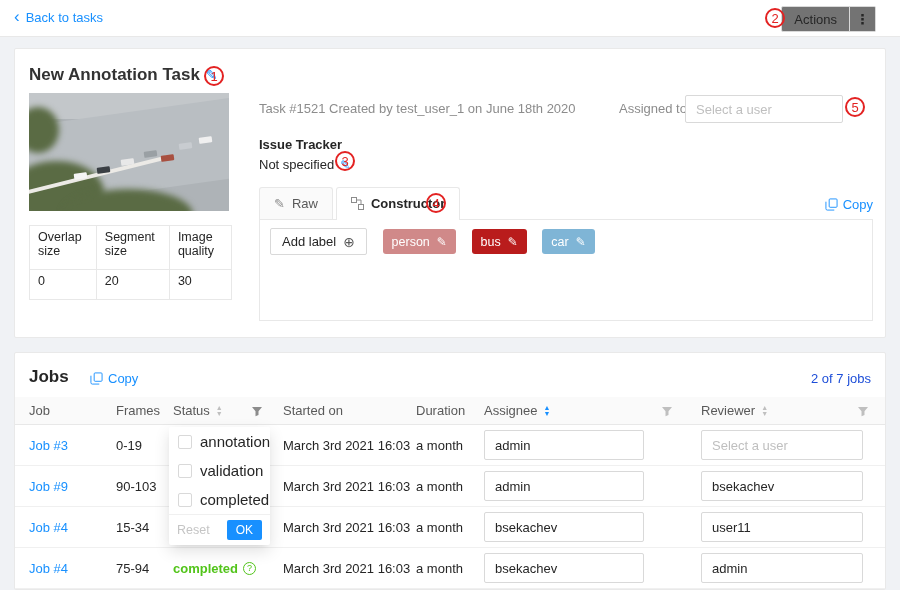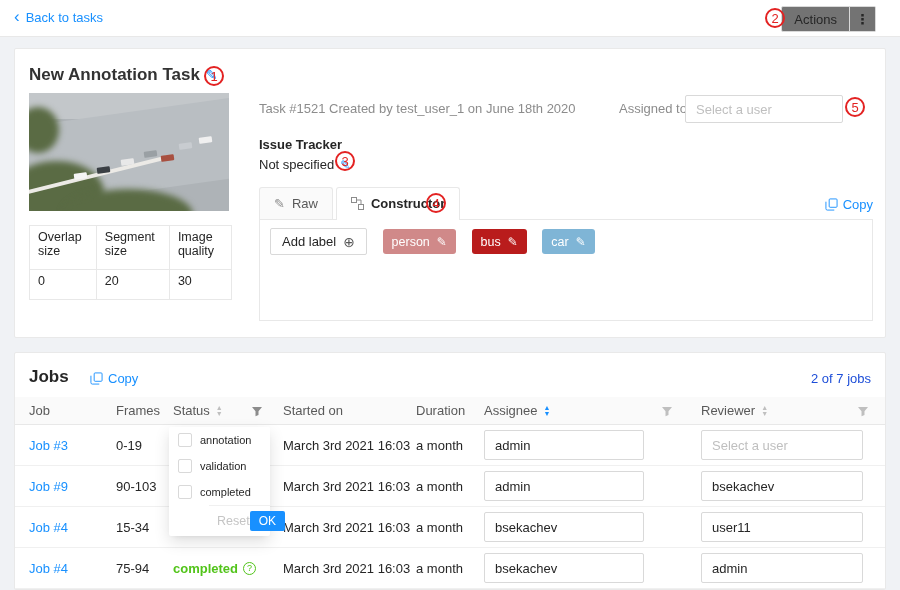--- a/index.html
+++ b/index.html
@@ -65,23 +65,23 @@
   .sorter.active { color:#1890ff; }
   .funnel { position:absolute; top:8px; cursor:pointer; }
   .job-row { position:absolute; left:0; width:870px; height:41px; border-bottom:1px solid #f0f0f0; }
   .jr { position:absolute; top:0; height:41px; line-height:41px; white-space:nowrap; }
   .jr-job { color:#1890ff; text-decoration:none; cursor:pointer; }
   .jr-status.completed { color:#52c41a; font-weight:600; display:flex; align-items:center; gap:5px; }
   .q-icon { width:13px; height:13px; border:1px solid #52c41a; border-radius:50%; color:#52c41a; font-size:9px; line-height:11px; text-align:center; font-weight:400; display:inline-block; }
   .cell-input { position:absolute; top:5px; height:30px; }
   
   .filter-dropdown { position:absolute; left:154px; top:74px; width:101px; background:#fff; border-radius:2px; box-shadow:0 3px 6px -4px rgba(0,0,0,.12), 0 6px 16px 0 rgba(0,0,0,.12); z-index:6; }
-  .fd-item { display:flex; align-items:center; gap:8px; padding:6px 9px; cursor:pointer; font-size:11px; color:#262626; }
+  .fd-item { display:flex; align-items:center; gap:8px; padding:6px 9px; cursor:pointer; font-size:15px; color:#262626; }
   .checkbox { width:14px; height:14px; border:1px solid #d9d9d9; border-radius:2px; background:#fff; flex:0 0 auto; }
-  .fd-footer { display:flex; align-items:center; justify-content:space-between; border-top:1px solid #f0f0f0; padding:5px 8px;margin-left:40px; }
+  .fd-footer { display:flex; align-items:center; justify-content:space-between; border-top:1px solid #f0f0f0; padding:5px 8px; }
   .fd-reset { color:#c5c5c5; font-size:12.5px; cursor:not-allowed; }
   .fd-ok { background:#1890ff; color:#fff; border:none; border-radius:2px; font-size:12px; padding:3px 9px; cursor:pointer; font-family:inherit; }
   
   .ann { position:absolute; width:20px; height:20px; border:2px solid #e32222; border-radius:50%; color:#e32222; font-size:13px; display:flex; align-items:center; justify-content:center; z-index:10; background:transparent; }
   svg { display:block; }
 </style>
 </head>
 <body>
 
 <div class="page">

